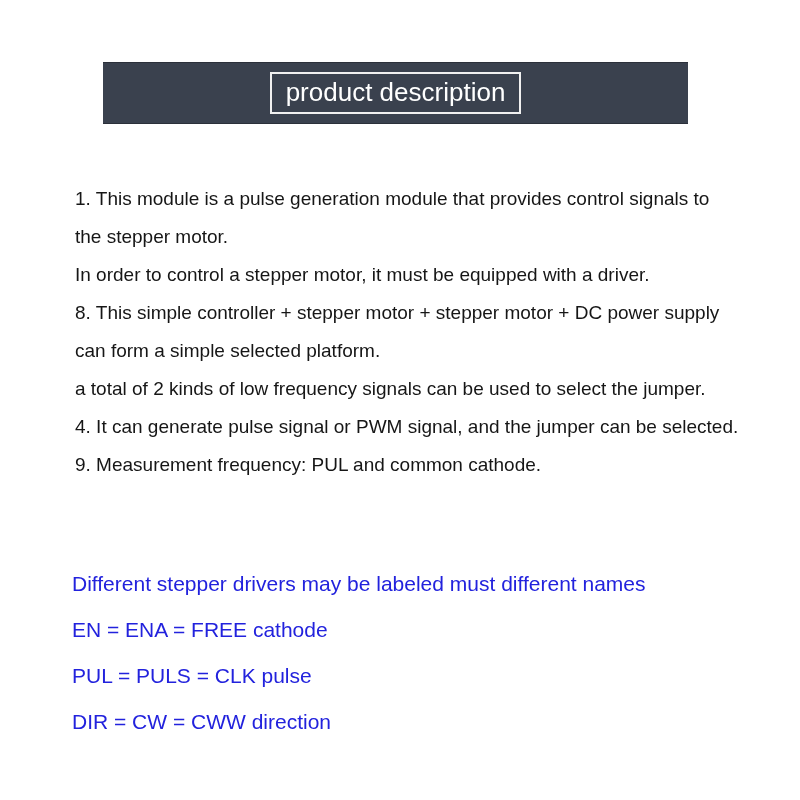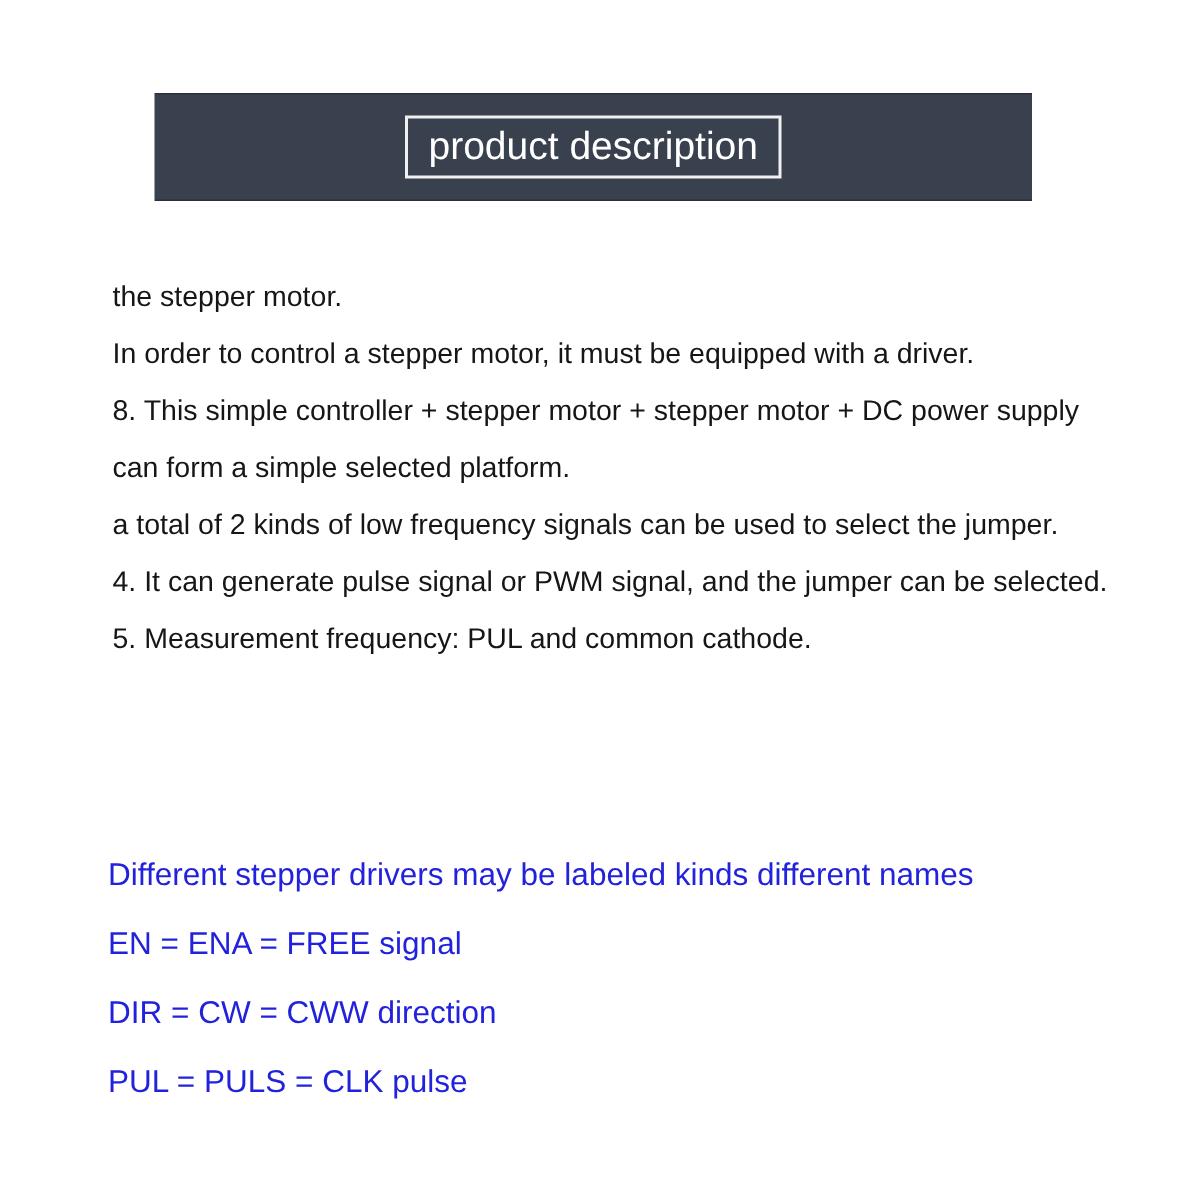--- a/index.html
+++ b/index.html
@@ -13,21 +13,21 @@
     width: 800px;
     height: 800px;
     background: #ffffff;
     overflow: hidden;
   }
   .header-bar {
     position: absolute;
     left: 103px;
     top: 62px;
     width: 585px;
-    height: 72px;
+    height: 62px;
     background: #3a414e;
     display: flex;
     align-items: center;
     justify-content: center;
     box-shadow: inset 0 1px 0 rgba(0,0,0,0.25), inset 0 -1px 0 rgba(0,0,0,0.25);
   }
   .header-box {
     display: inline-block;
     border: 2px solid #f0f0f0;
     padding: 3px 14px 5px 14px;
@@ -66,29 +66,30 @@
 
 <div class="canvas">
 
   <div class="header-bar">
     <span class="header-box">
       <span>product description</span>
     </span>
   </div>
 
   <div class="description">
+    <p>1. This module is a pulse generation module that provides control signals to</p>
     <p>the stepper motor.</p>
     <p>In order to control a stepper motor, it must be equipped with a driver.</p>
     <p>8. This simple controller + stepper motor + stepper motor + DC power supply</p>
     <p>can form a simple selected platform.</p>
     <p>a total of 2 kinds of low frequency signals can be used to select the jumper.</p>
     <p>4. It can generate pulse signal or PWM signal, and the jumper can be selected.</p>
-    <p>5. Measurement frequency: PUL and common cathode.</p>
+    <p>9. Measurement frequency: PUL and common cathode.</p>
   </div>
 
   <div class="notes">
-    <p>Different stepper drivers may be labeled kinds different names</p>
-    <p>EN = ENA = FREE signal</p>
+    <p>Different stepper drivers may be labeled must different names</p>
+    <p>EN = ENA = FREE cathode</p>
+    <p>PUL = PULS = CLK pulse</p>
     <p>DIR = CW = CWW direction</p>
-    <p>PUL = PULS = CLK pulse</p>
   </div>
 
 </div>
 
 </body></html>

